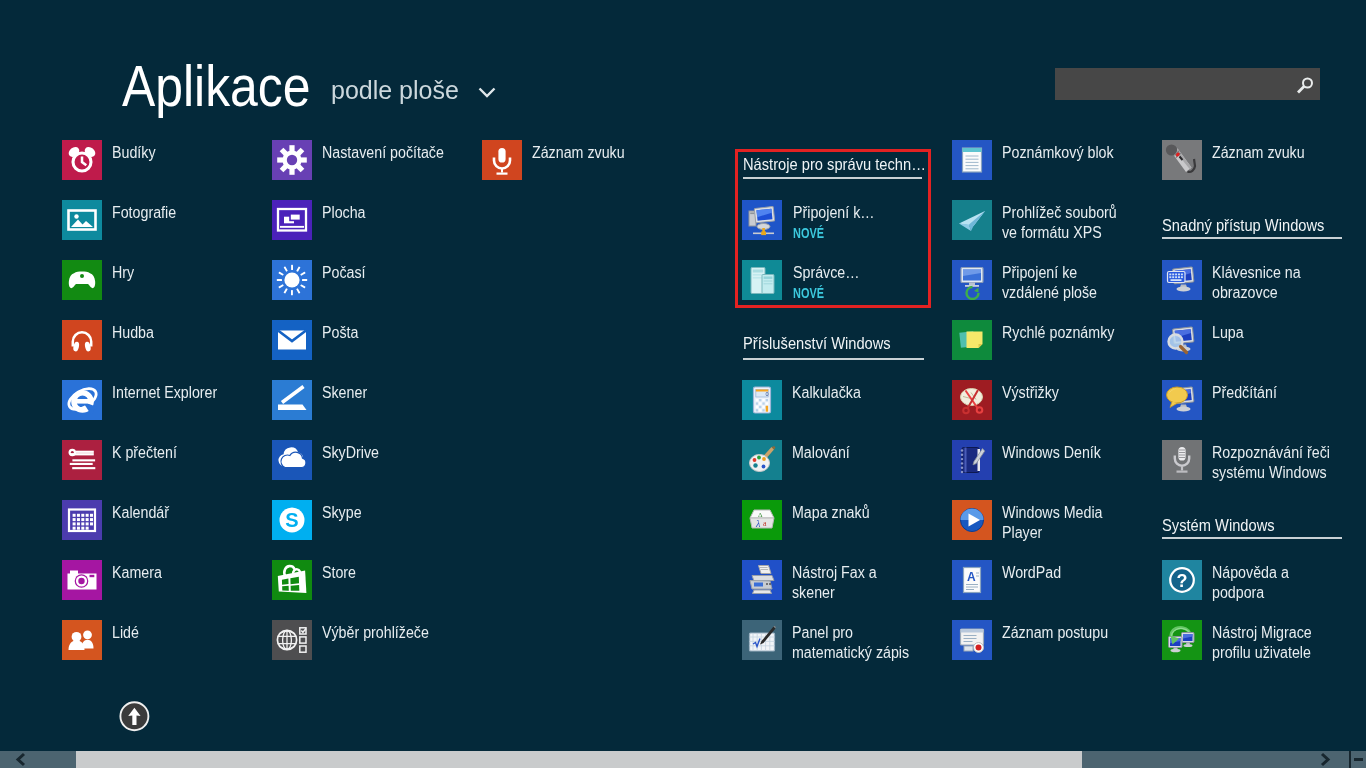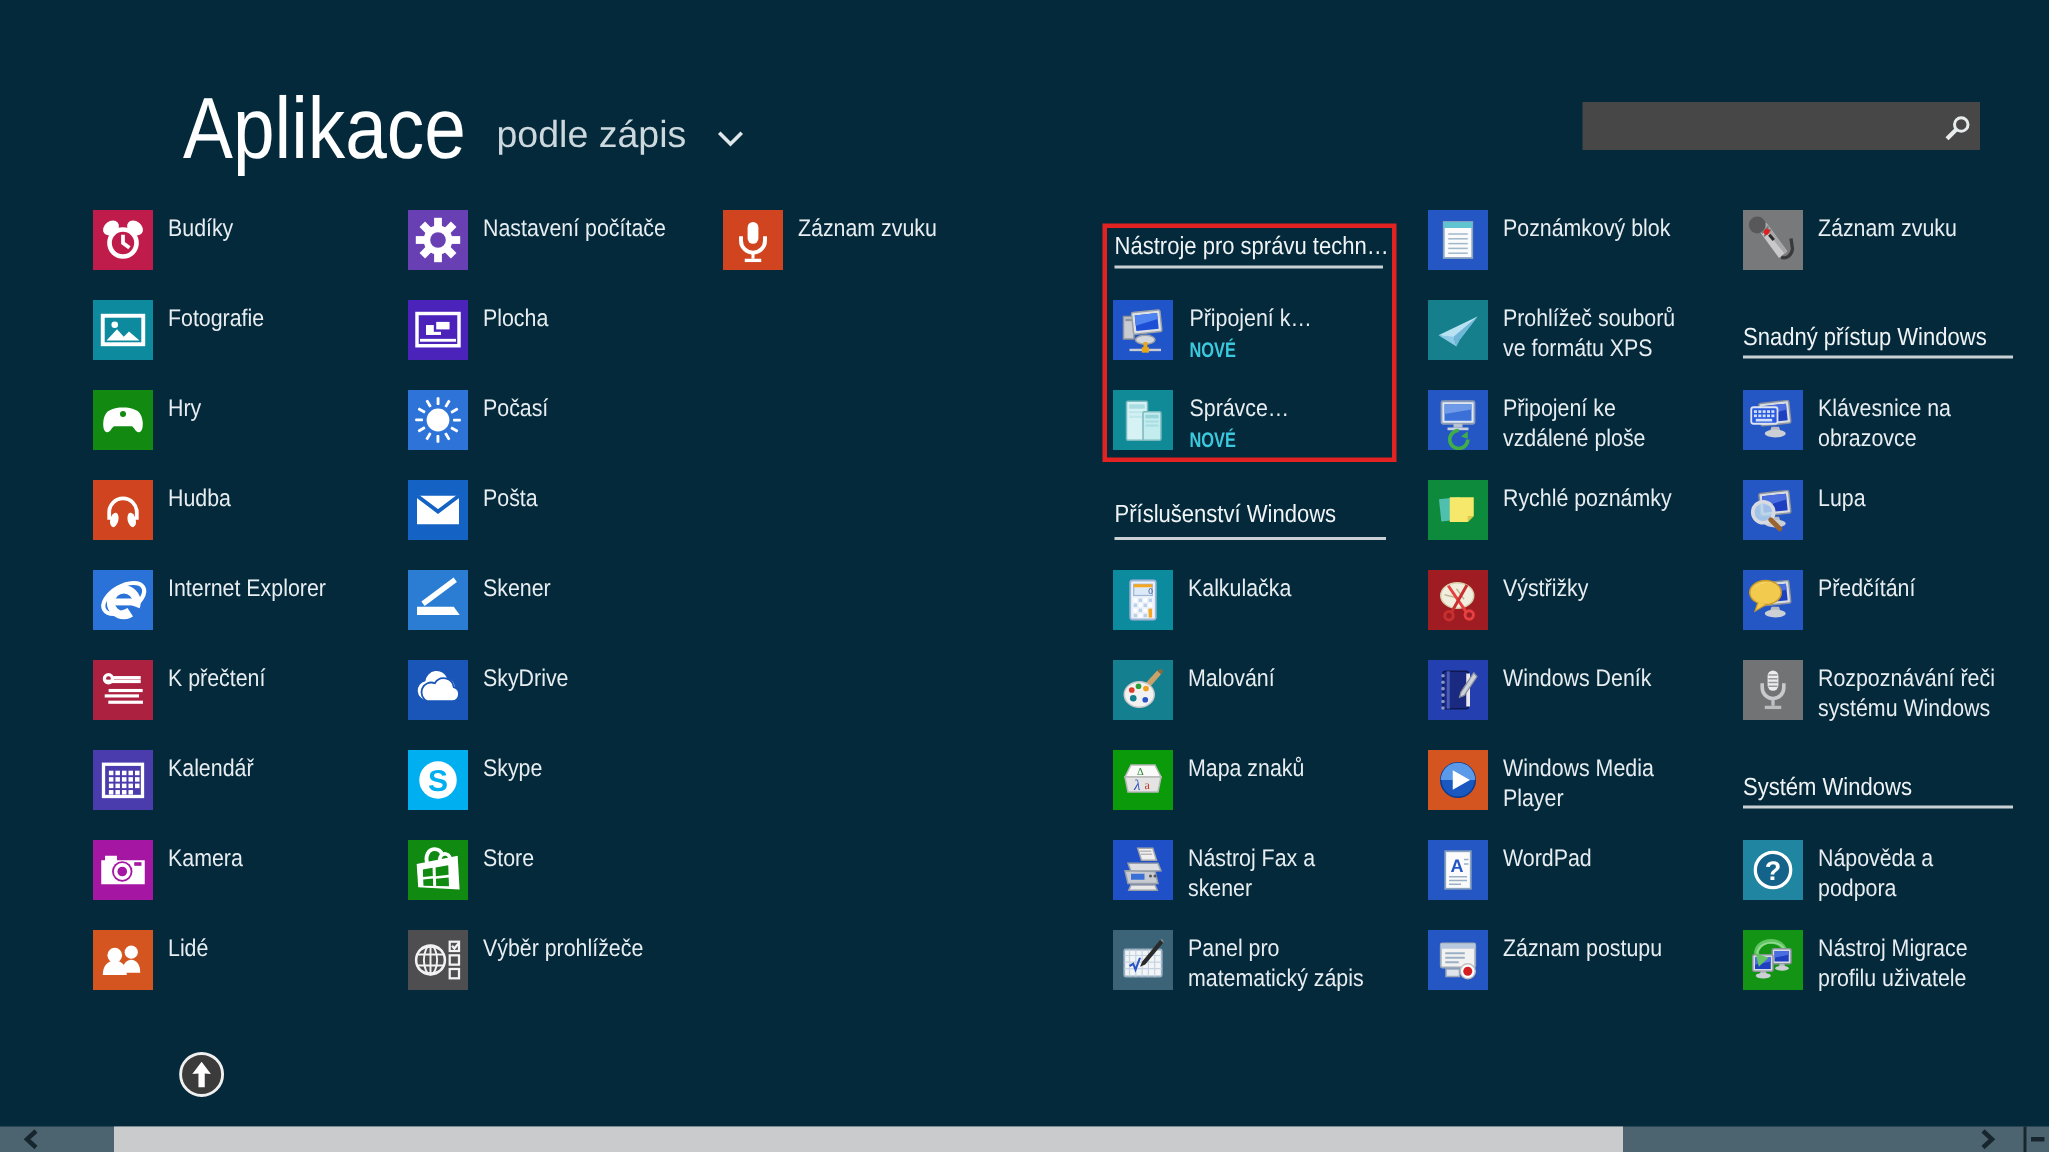--- a/index.html
+++ b/index.html
@@ -2,21 +2,21 @@
 <html><head><meta charset="utf-8"><style>
 html,body{margin:0;padding:0;}*{-webkit-font-smoothing:antialiased;}
 body{width:1366px;height:768px;background:#04293a;overflow:hidden;position:relative;font-family:"Liberation Sans",sans-serif;}
 .t{position:absolute;width:40px;height:40px;}
 .lb{position:absolute;color:#e7edf0;font-size:16px;line-height:20px;white-space:pre;transform:scaleX(0.89) translateZ(0);transform-origin:0 0;}
 .hd{position:absolute;color:#f0f4f6;font-size:16.5px;transform:scaleX(0.89);transform-origin:0 0;white-space:pre;}
 .ul{position:absolute;height:2px;background:#c9d1d5;width:181px;}
 .nv{position:absolute;color:#3cc9de;font-size:14px;font-weight:bold;transform:scaleX(0.78) translateZ(0);transform-origin:0 0;}
 </style></head><body>
 <div style="position:absolute;left:122px;top:52px;color:#fff;font-size:58px;transform:scaleX(0.86) translateZ(0);transform-origin:0 0">Aplikace</div>
-<div style="position:absolute;left:331px;top:76px;color:#ccd8dd;font-size:25px;transform:translateZ(0)">podle zápis</div>
+<div style="position:absolute;left:331px;top:76px;color:#ccd8dd;font-size:25px;transform:translateZ(0)">podle ploše</div>
 <svg style="position:absolute;left:478px;top:87px" width="18" height="12" viewBox="0 0 18 12">
     <path d="M1.5 1.5 L9 9 L16.5 1.5" fill="none" stroke="#dfe7ea" stroke-width="2.4"></path>
   </svg>
 <div style="position:absolute;left:1055px;top:68px;width:265px;height:32px;background:#474747"></div>
 <svg style="position:absolute;left:1295px;top:75px" width="22" height="22" viewBox="0 0 22 22">
     <circle cx="12.5" cy="8" r="4.5" fill="none" stroke="#e9ecec" stroke-width="2"></circle>
     <path d="M9.2 11.3 L3 17.5" stroke="#e9ecec" stroke-width="2.8"></path>
   </svg>
 <div class="t" style="left:62px;top:140px">
     <svg width="40" height="40" viewBox="0 0 40 40" style="display:block">

